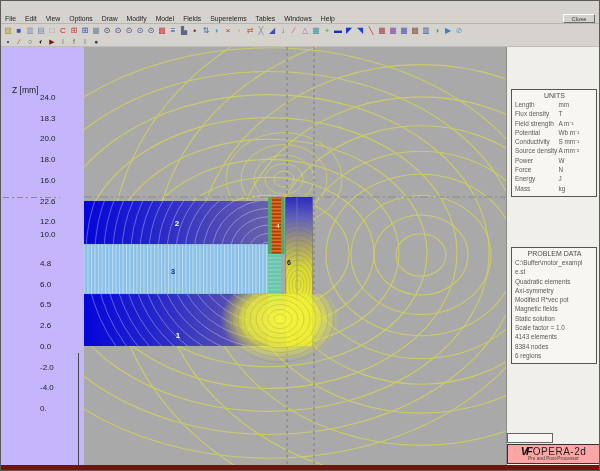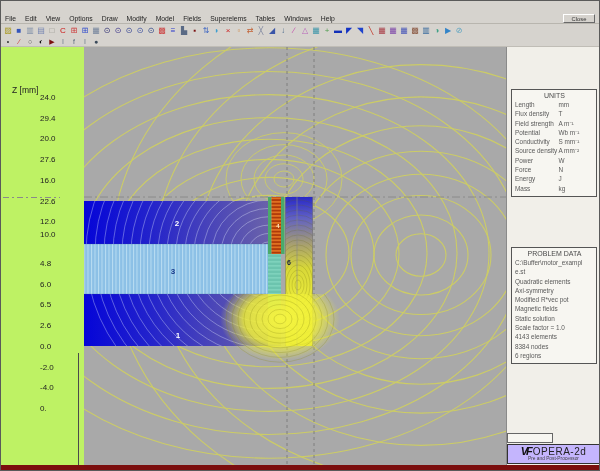--- a/index.html
+++ b/index.html
@@ -41,21 +41,21 @@
   .toolbar { position: absolute; left: 0; width: 600px; display: flex;
     align-items: center; gap: 1px; padding-left: 2px; background: #d6d3ce; }
   .toolbar.row1 { top: 24px; height: 12px; }
   .toolbar.row2 { top: 36px; height: 10px; border-bottom: 1px solid #c0bdb6; }
   .tbicon { width: 10px; height: 10px; font-size: 8px; line-height: 10px;
     text-align: center; overflow: hidden; flex: 0 0 auto; }
   .toolbar.row2 .tbicon { font-size: 7px; }
   
   .main { position: absolute; left: 0; top: 46px; width: 600px; height: 418px; }
   .left-margin { position: absolute; left: 0; top: 0; width: 83px; height: 418px;
-    background: #bef264; }
+    background: #c4b5fd; }
   .z-label { position: absolute; left: 11px; top: 38px; font-size: 8.5px; color: #222; }
   .tick { position: absolute; right: 4px; width: 40px; 
     font-size: 8px; color: #222; }
   .dashdot {
     position: absolute; left: 2px; top: 150px; width: 57px; height: 1px;
     background: repeating-linear-gradient(90deg,#8a8a8a 0 6px,transparent 6px 9px,#8a8a8a 9px 11px,transparent 11px 14px);
   }
   .axis-line { position: absolute; left: 77px; top: 306px; width: 1px; height: 112px; background: #4a4a4a; }
   .plot { position: absolute; left: 83px; top: 0; width: 422px; height: 418px;
     background: #a9a9a9; }
@@ -67,21 +67,21 @@
   .info-box .box-title { text-align: center; font-size: 7px; color: #4a4a4a; margin-bottom: 1px; }
   .units-box { top: 42px; }
   .units-row { display: flex; font-size: 6.4px; line-height: 9.3px; white-space: nowrap; }
   .units-row .ulabel { width: 55%; }
   .units-row .uvalue { width: 45%; }
   .problem-box { top: 200px; }
   .problem-line { font-size: 6.4px; line-height: 9.3px; white-space: nowrap; }
   .mini-box { position: absolute; left: 0px; top: 386px; width: 46px; height: 10px;
     background: #f7f6f1; border: 1px solid #666; }
   .logo-box { position: absolute; left: 0px; top: 397px; width: 93px; height: 20px;
-    background: #c4b5fd; border: 1px solid #333; text-align: center; }
+    background: #fca5a5; border: 1px solid #333; text-align: center; }
   .logo-line1 { display: flex; align-items: baseline; justify-content: center; gap: 2px; }
   .logo-mark { font-size: 11px; font-weight: bold; font-style: italic;
     letter-spacing: -2px; color: #111; }
   .logo-brand { font-size: 10px; color: #222; letter-spacing: 0.5px; }
   .logo-sub { font-size: 4.8px; color: #444; margin-top: -1px; }
   .bottom-bar { position: absolute; left: 0; top: 464px; width: 600px; height: 7px;
     background: #7b0e0e; }
   svg text { font-family: "Liberation Sans", sans-serif; }
 </style>
 </head>
@@ -163,23 +163,23 @@
       <div class="tbicon" style="color: rgb(106, 122, 138);">I</div>
       <div class="tbicon" style="color: rgb(58, 74, 90);">●</div>
     </div>
 
   <div class="main">
 
     <div class="left-margin">
       <div class="z-label">Z [mm]</div>
       <div id="ticks">
           <div class="tick" style="top: 46px;">24.0</div>
-          <div class="tick" style="top: 67px;">29.4</div>
+          <div class="tick" style="top: 67px;">18.3</div>
           <div class="tick" style="top: 87px;">20.0</div>
-          <div class="tick" style="top: 108px;">27.6</div>
+          <div class="tick" style="top: 108px;">18.0</div>
           <div class="tick" style="top: 129px;">16.0</div>
           <div class="tick" style="top: 150px;">22.6</div>
           <div class="tick" style="top: 170px;">12.0</div>
           <div class="tick" style="top: 183px;">10.0</div>
           <div class="tick" style="top: 212px;">4.8</div>
           <div class="tick" style="top: 233px;">6.0</div>
           <div class="tick" style="top: 253px;">6.5</div>
           <div class="tick" style="top: 274px;">2.6</div>
           <div class="tick" style="top: 295px;">0.0</div>
           <div class="tick" style="top: 316px;">-2.0</div>

